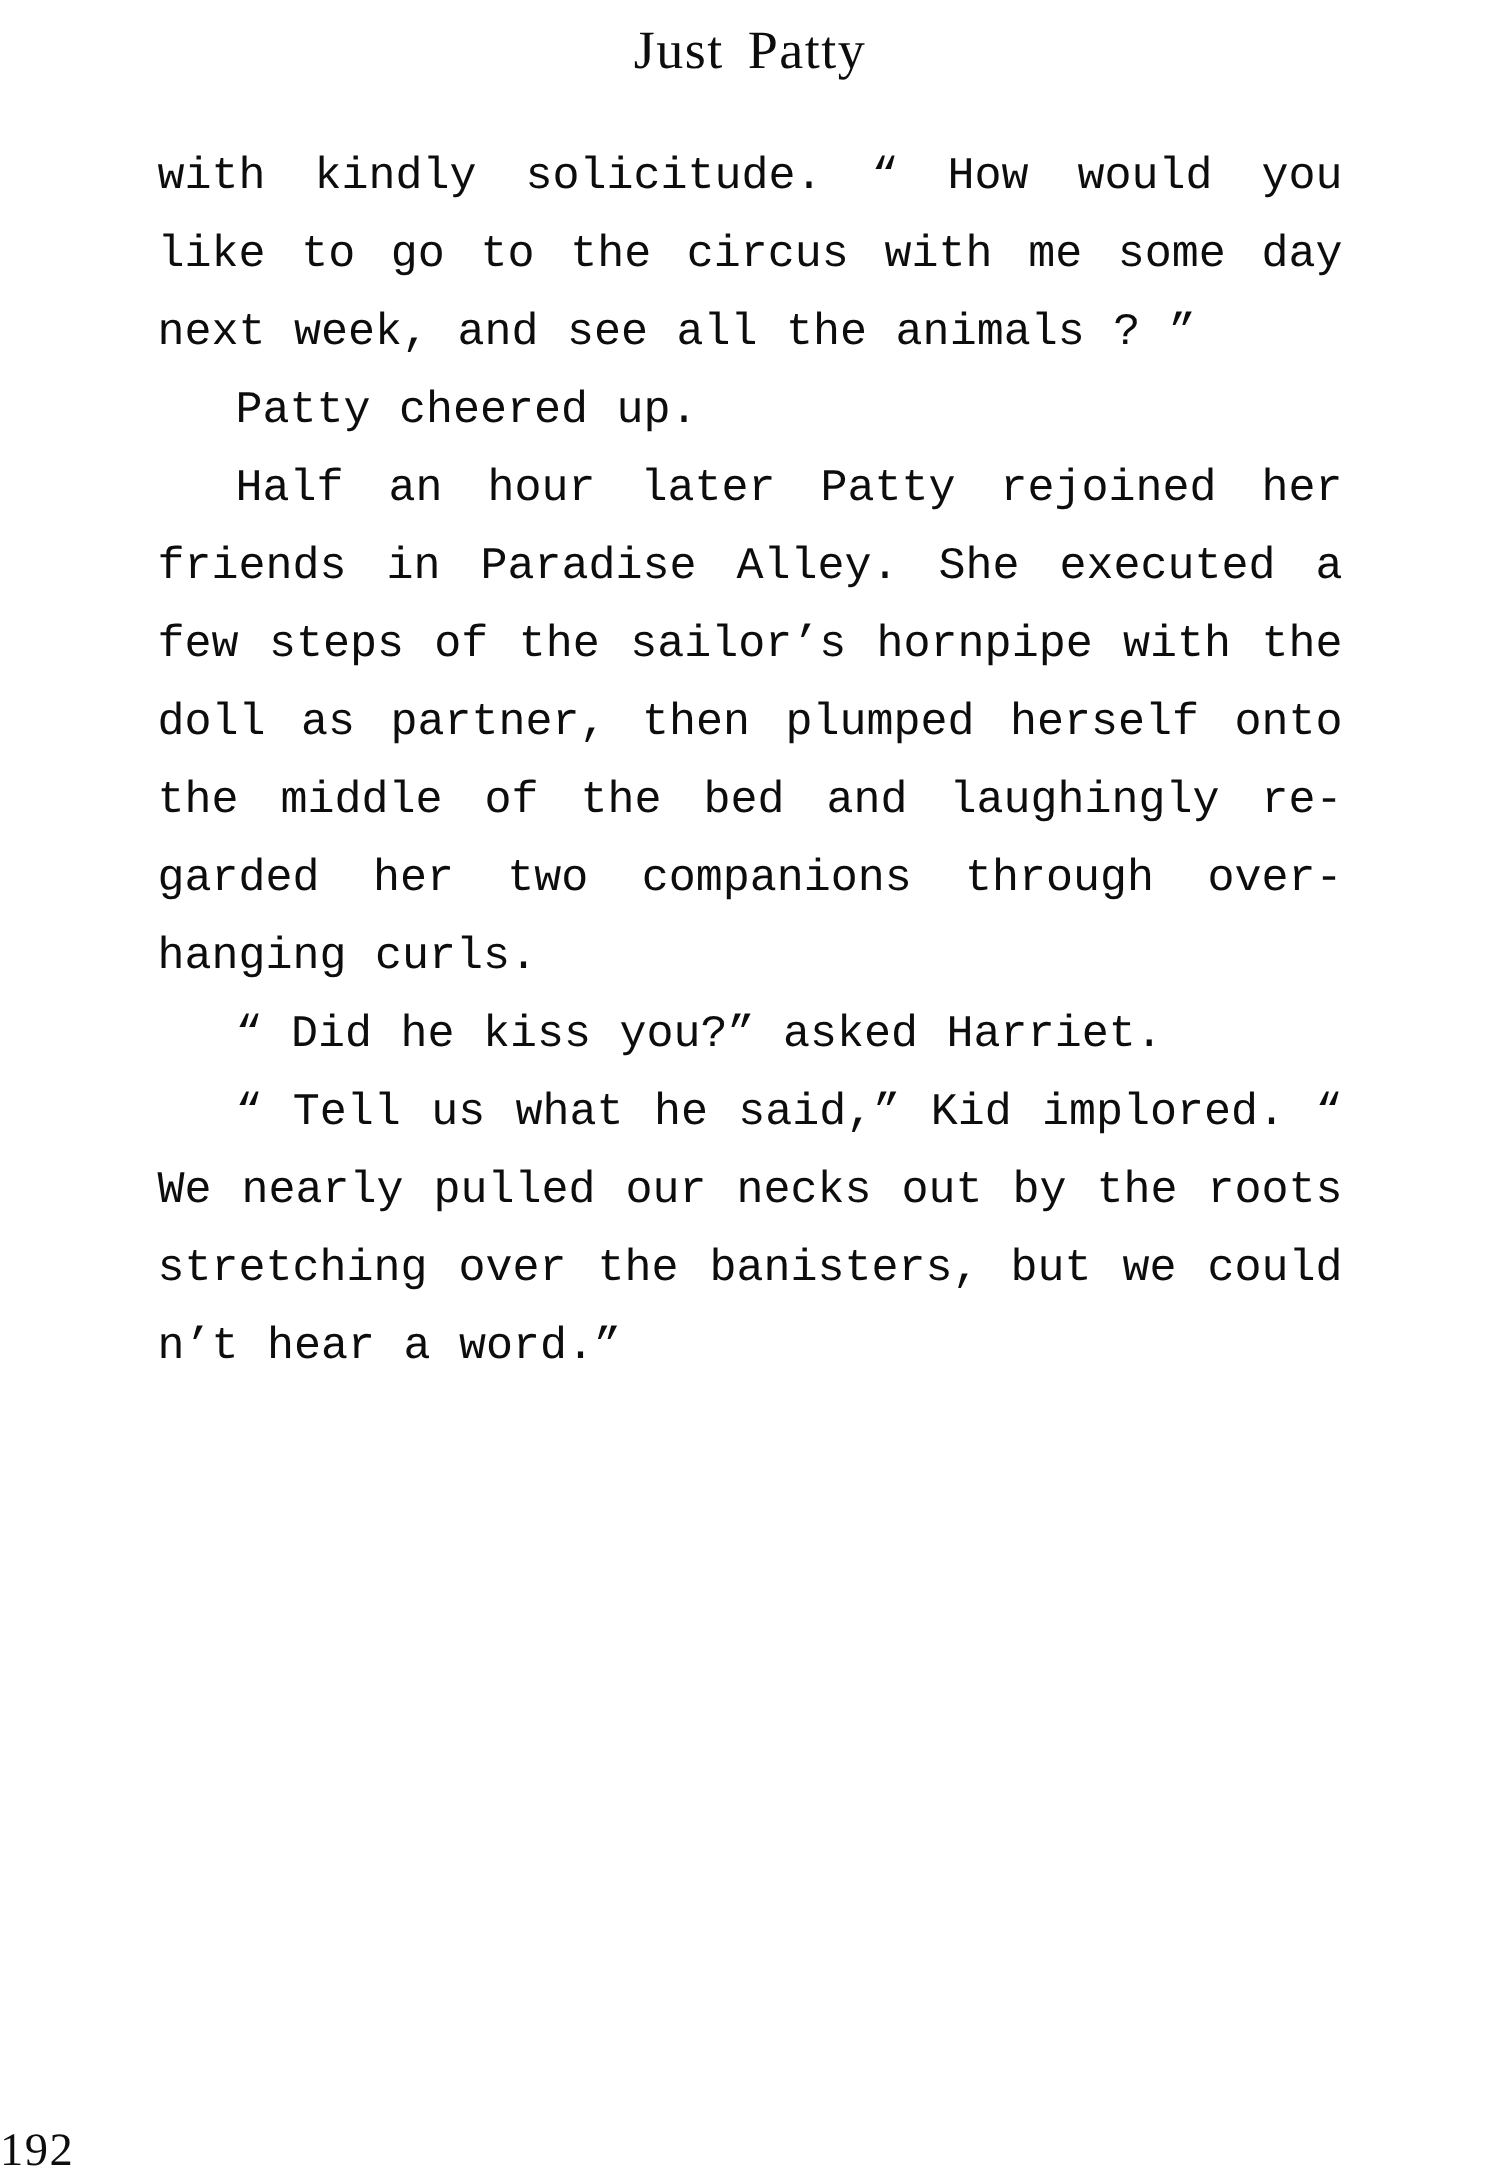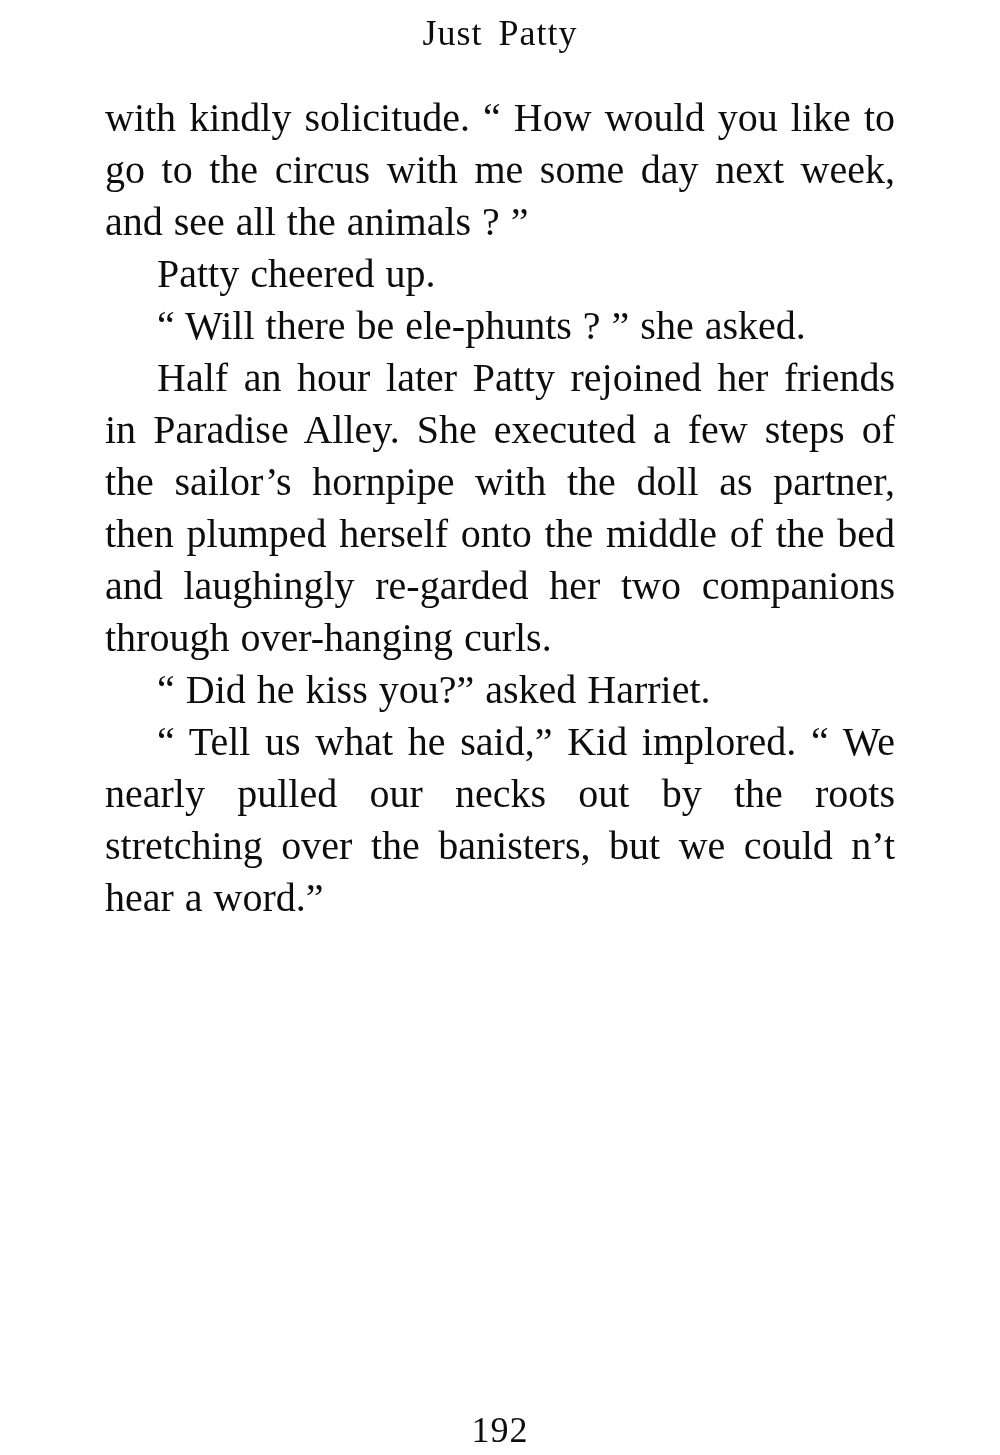--- a/index.html
+++ b/index.html
@@ -28,55 +28,55 @@
     letter-spacing: 1px;
     margin: 12px 0 0 0;
     font-weight: 400;
     word-spacing: 6px;
   }
   .body-col {
     margin: 38px auto 0 auto;
     width: 790px;
   }
   .para {
-    font-size: 40px;
+    font-size: 30px;
     line-height: 52px;
     text-align: justify;
     text-justify: inter-word;
     margin: 0;
     word-spacing: 1px;
     hyphens: none;
+    font-family: Liberation Mono, monospace;
   }
   .para.indent {
     text-indent: 52px;
   }
   .para .ital {
     font-style: italic;
   }
   .folio {
     position: absolute;
     bottom: 16px;
     left: 0;
     right: 0;
-    text-align: center;
-    font-size: 36px;
+    text-align: left;
+    font-size: 31px;
     letter-spacing: 1px;
   }
 </style>
 </head>
 <body>
 
 <div class="page">
 
   <h1 class="running-head">Just Patty</h1>
 
   <div class="body-col">
     <p class="para">with kindly solicitude.  “ How would you like to go to the circus with me some day next week, and see all the animals ? ”</p>
     <p class="para indent">Patty cheered up.</p>
-    <p class="para indent">“ Will there be ele-phunts ? ” she asked.</p>
     <p class="para indent">Half an hour later Patty rejoined her friends in Paradise Alley.  She executed a few steps of the sailor’s hornpipe with the doll as partner, then plumped herself onto the middle of the bed and laughingly re-garded her two companions through over-hanging curls.</p>
     <p class="para indent">“ Did he kiss you?” asked Harriet.</p>
     <p class="para indent">“ Tell us what he said,” Kid implored. “ We nearly pulled our necks out by the roots stretching over the banisters, but we could n’t hear a word.”</p>
   </div>
 
   <div class="folio">192</div>
 
 </div>
 
 </body></html>

